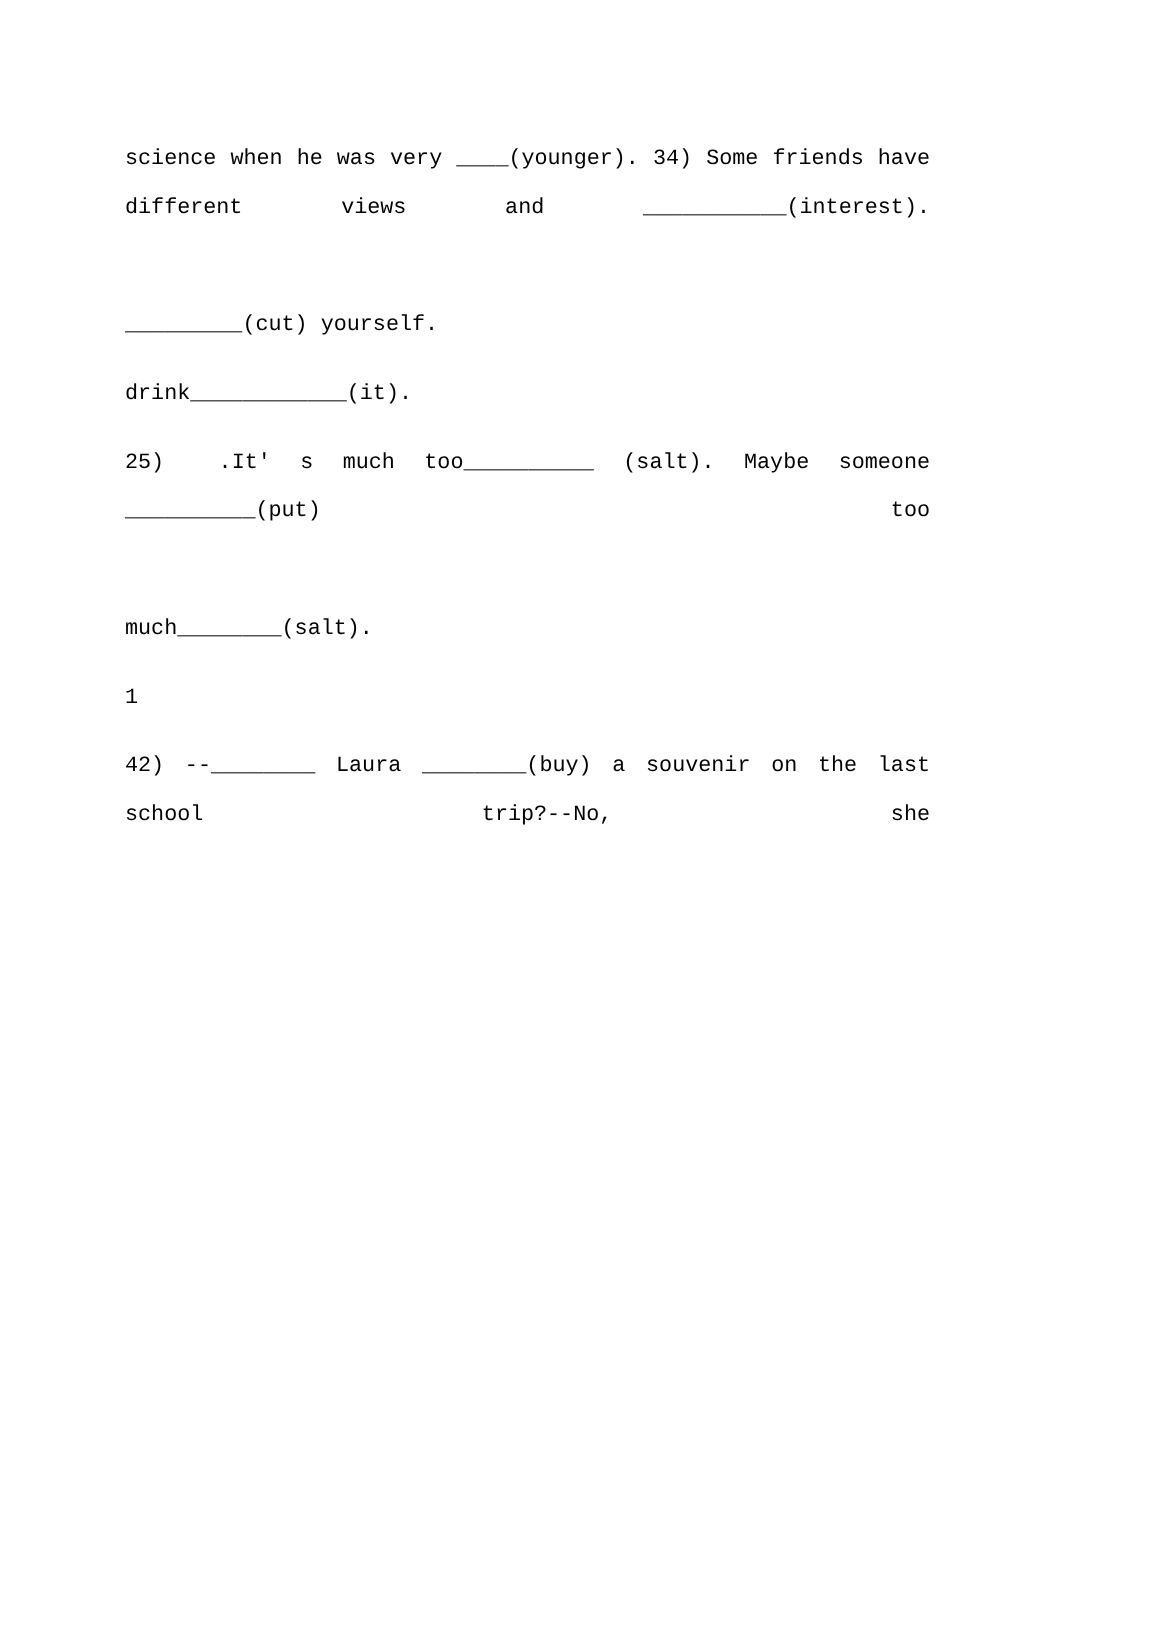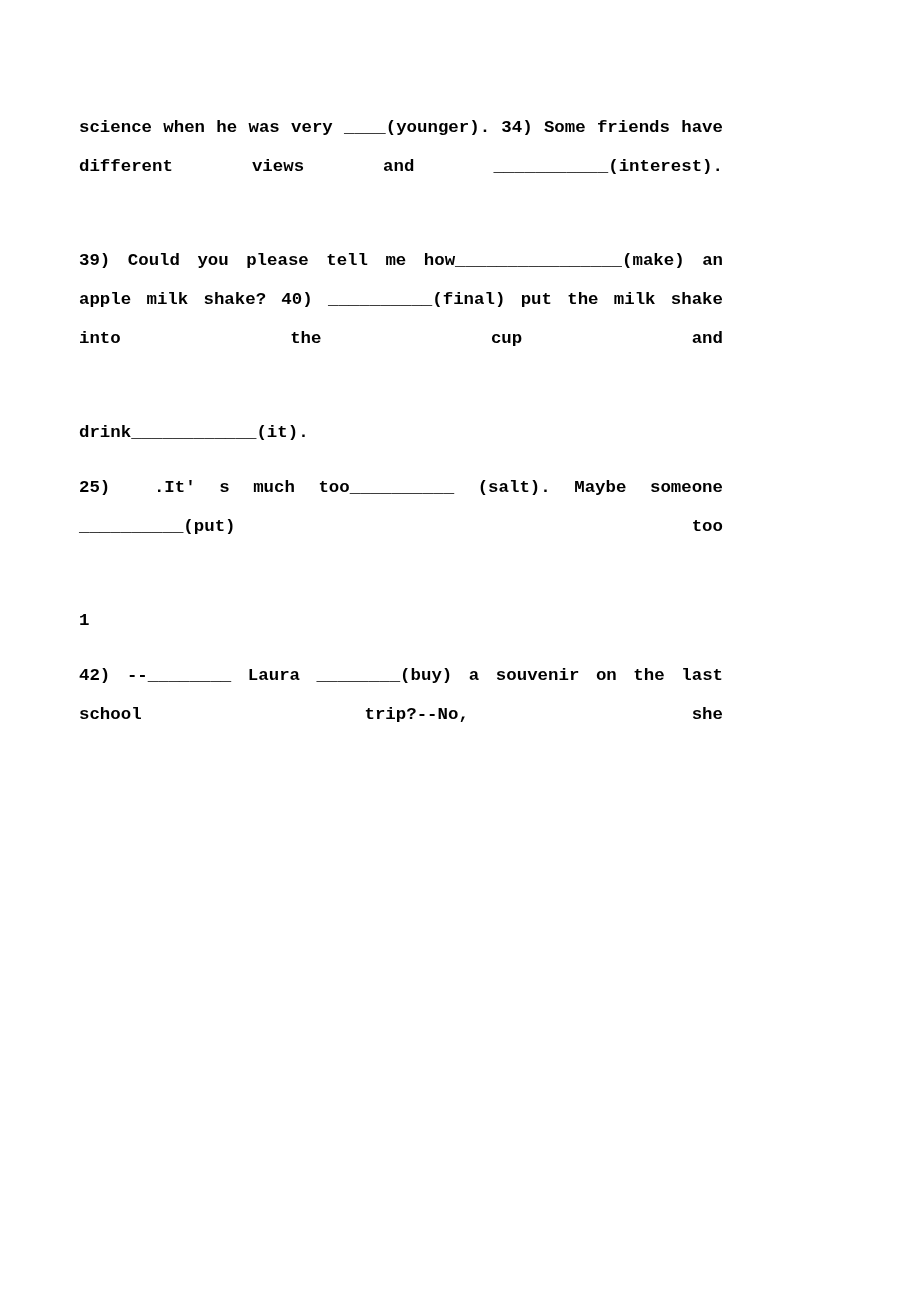--- a/index.html
+++ b/index.html
@@ -15,22 +15,21 @@
     font-family: "Liberation Mono", "DejaVu Sans Mono", monospace;
     color: #000000;
     -webkit-font-smoothing: none;
   }
   .page {
     position: relative;
     width: 920px;
     height: 976px;
     background: #ffffff;
     box-sizing: border-box;
-    padding: 108px 138px 0 79px;
-    font-weight: bold;
+    padding: 108px 138px 0 100px;
   }
   .doc-body {
     width: 644px;
   }
   p.para {
     margin: 0 0 0 0;
     padding: 0;
     font-size: 17.4px;
     line-height: 39px;
     text-align: justify;
@@ -54,26 +53,27 @@
 <body>
 
 <div class="page">
   <div class="doc-body">
 
     <p class="para">science when he was very ____(younger). 34) Some friends have different views and ___________(interest).</p>
 
 
 
 
+    <p class="para gap noafter">_________(cut) yourself.</p>
 
-    <p class="para gap">39) Could you please tell me how________________(make) an apple milk shake? 40) __________(final) put the milk shake into the cup and</p>
 
     <p class="para gap noafter">drink____________(it).</p>
 
     <p class="para gap">25)　.It' s much too__________ (salt). Maybe someone __________(put) too</p>
 
+    <p class="para gap noafter">much________(salt).</p>
 
     <p class="para gap noafter">1</p>
 
     <p class="para gap">42) --________ Laura ________(buy) a souvenir on the last school trip?--No, she</p>
 
   </div>
 </div>
 
 </body></html>

